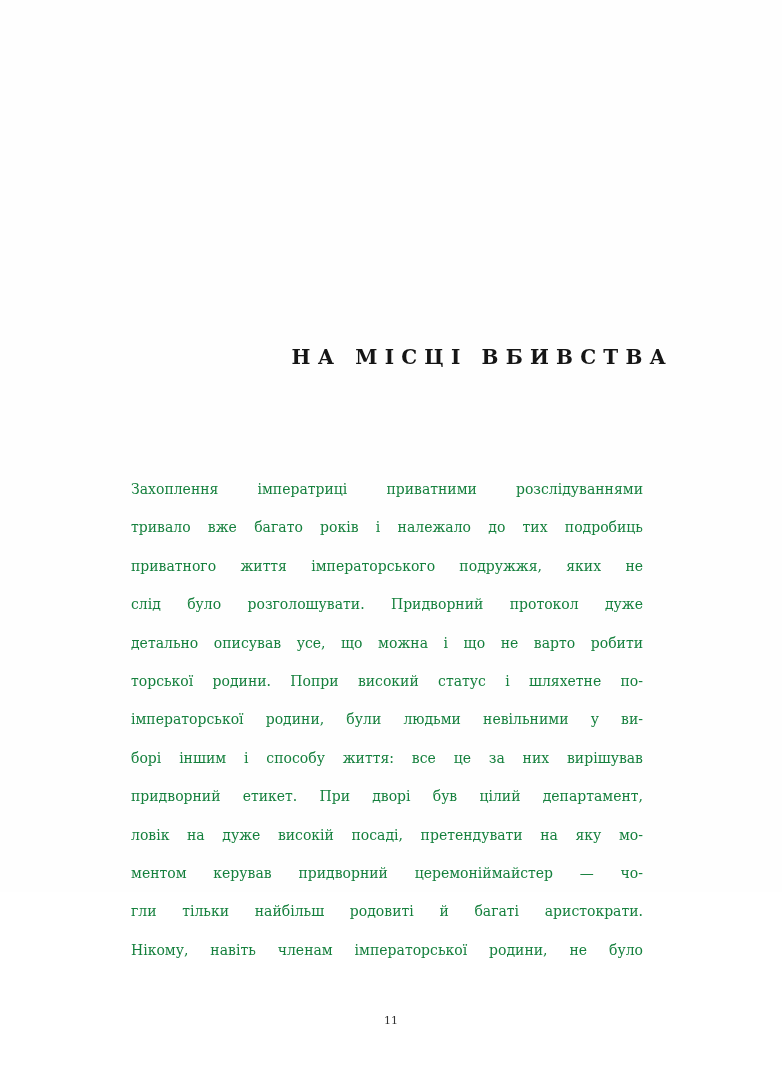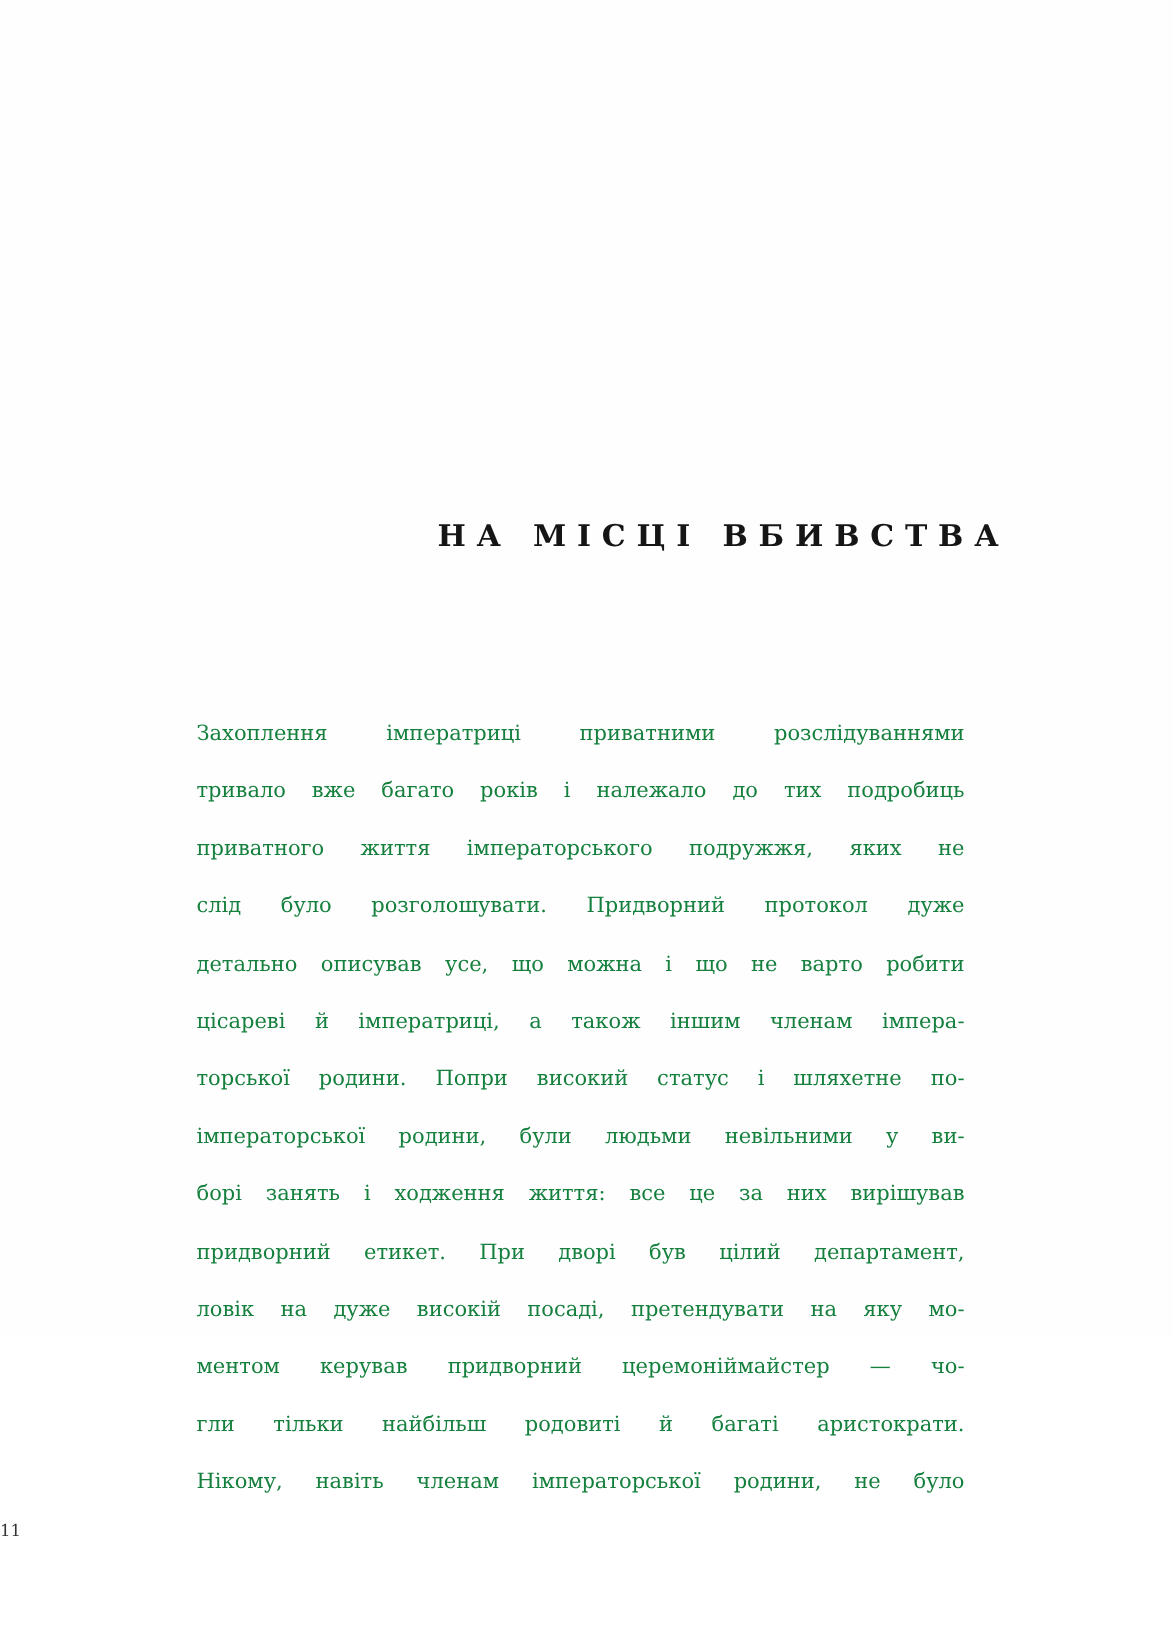--- a/index.html
+++ b/index.html
@@ -50,42 +50,41 @@
     color: #15803d;
   }
   .line.last {
     text-align-last: justify;
   }
   .page-number {
     position: absolute;
     left: 0;
     width: 782px;
     top: 1014px;
-    text-align: left;
+    text-align: center;
     font-family: "DejaVu Serif", serif;
     font-size: 11px;
     color: #333333;
   }
 </style>
 </head>
 <body>
 
 <div class="page">
   <div class="chapter-title">НА МІСЦІ ВБИВСТВА</div>
 
   <div class="body-text">
     <span class="line">Захоплення імператриці приватними розслідуваннями</span>
     <span class="line">тривало вже багато років і належало до тих подробиць</span>
     <span class="line">приватного життя імператорського подружжя, яких не</span>
     <span class="line">слід було розголошувати. Придворний протокол дуже</span>
     <span class="line">детально описував усе, що можна і що не варто робити</span>
-    <span class="line">цісареві й імператриці, а також іншим членам імпера-</span>
     <span class="line">торської родини. Попри високий статус і шляхетне по-</span>
     <span class="line">імператорської родини, були людьми невільними у ви-</span>
-    <span class="line">борі занять і ходження життя: все це за них вирішував</span>
+    <span class="line">борі іншим і способу життя: все це за них вирішував</span>
     <span class="line">придворний етикет. При дворі був цілий департамент,</span>
     <span class="line">ловік на дуже високій посаді, претендувати на яку мо-</span>
     <span class="line">ментом керував придворний церемоніймайстер — чо-</span>
     <span class="line">гли тільки найбільш родовиті й багаті аристократи.</span>
     <span class="line last">Нікому, навіть членам імператорської родини, не було</span>
   </div>
 
   <div class="page-number">11</div>
 </div>
 

